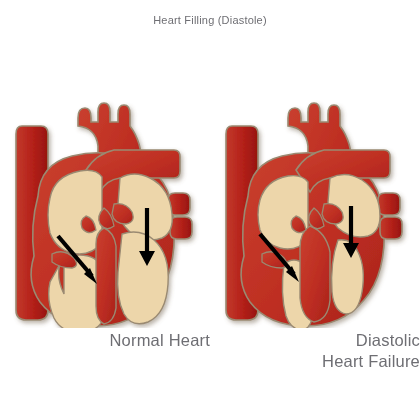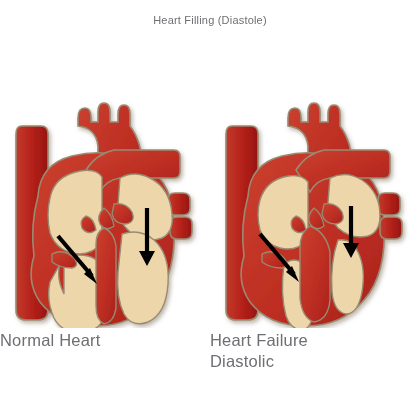--- a/index.html
+++ b/index.html
@@ -34,21 +34,21 @@
     position: absolute;
     top: 58px;
     width: 210px;
     height: 270px;
   }
   .panel.left  { left: 0px; }
   .panel.right { left: 210px; }
   .caption {
     position: absolute;
     width: 210px;
-    text-align: left;
+    text-align: right;
     font-size: 16.5px;
     color: #6e6e73;
     line-height: 1.28;
     letter-spacing: 0.2px;
   }
   .caption.left  { left: 0px;   top: 330px; }
   .caption.right { left: 210px; top: 330px; }
   svg { display: block; }
 </style>
 </head>
@@ -183,17 +183,17 @@
         </g>
       </g>
     </svg>
   </div>
 
   <div class="caption left">
     <div>Normal Heart</div>
   </div>
 
   <div class="caption right">
+    <div>Diastolic</div>
     <div>Heart Failure</div>
-    <div>Diastolic</div>
   </div>
 
 </div>
 
 </body></html>

